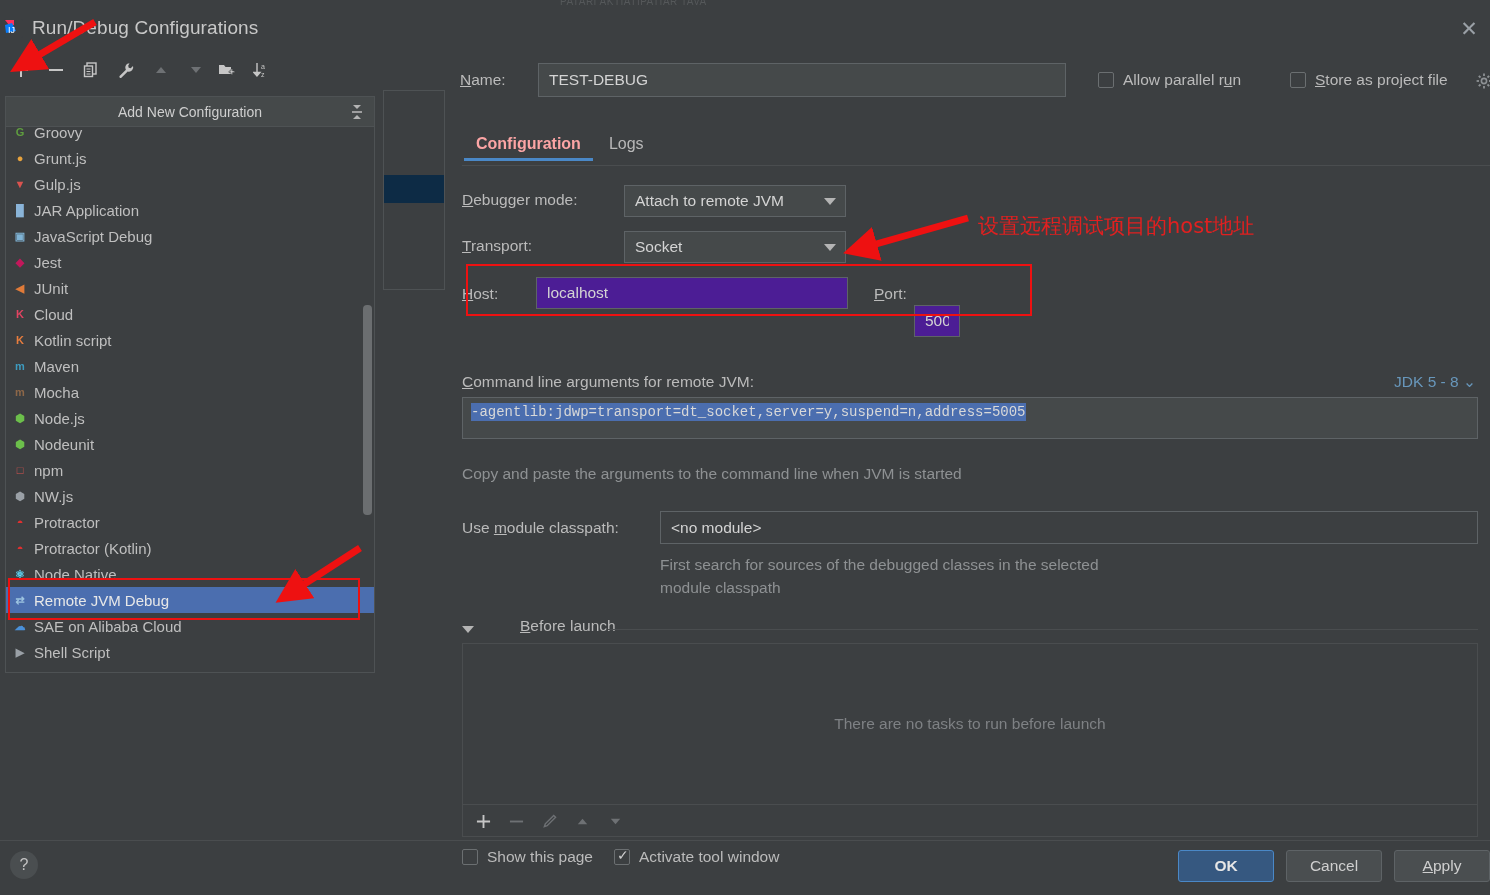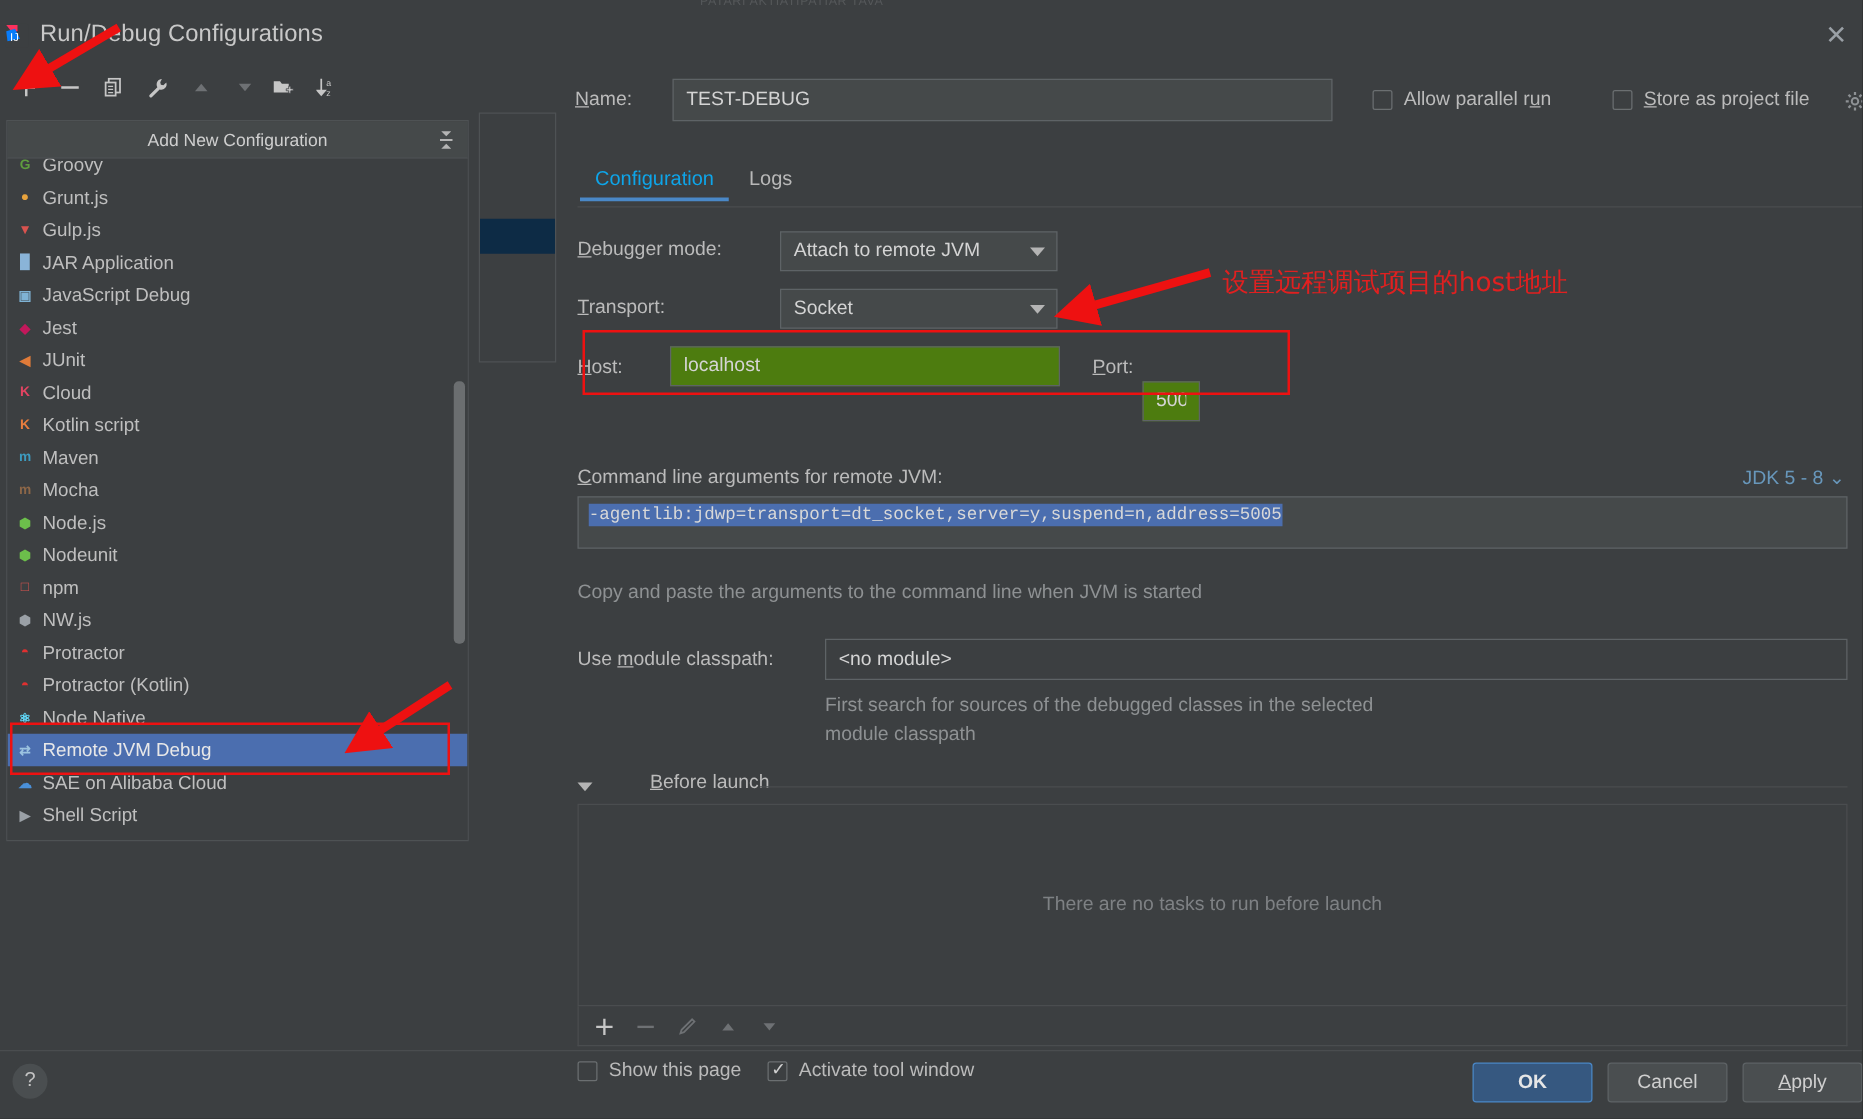--- a/index.html
+++ b/index.html
@@ -154,21 +154,21 @@
     position: absolute; right: -2px; top: 20px;
     width: 16px; height: 16px; color: #8d9194; cursor: pointer;
   }
 
   
   .tabs { position: absolute; left: 12px; top: 78px; width: 1028px; height: 34px; }
   .tab {
     position: relative; float: left; padding: 4px 14px 8px 14px;
     font-size: 16px; color: #b8b8b8; cursor: pointer;
   }
-  .tab.active { color: #0ea5e9; }
+  .tab.active { color: #fca5a5; font-weight: bold; }
   .tab.active::after {
     content: ""; position: absolute; left: 2px; right: 2px; bottom: 0;
     height: 3px; background: #4a88c7;
   }
   .tab-underline {
     position: absolute; left: 12px; top: 112px; width: 1028px;
     border-bottom: 1px solid #4a4d4f;
   }
 
   
@@ -187,21 +187,21 @@
     cursor: pointer;
   }
   .combo .arrow {
     position: absolute; right: 9px; top: 12px;
     width: 0; height: 0;
     border-left: 6px solid transparent; border-right: 6px solid transparent;
     border-top: 7px solid #b4b4b4;
   }
   .txtfield {
     position: absolute; height: 32px;
-    background: #4d7c0f; border: 1px solid #5e6366;
+    background: #4c1d95; border: 1px solid #5e6366;
     color: #d4d4d4; font-size: 15.5px; padding: 0 10px;
     font-family: "Liberation Sans", sans-serif;
   }
 
   .cmd-label { position: absolute; left: 12px; top: 320px; font-size: 15.5px; color: #bbbbbb; }
   .cmd-label u { text-decoration: underline; }
   .jdk-sel {
     position: absolute; right: 14px; top: 320px;
     font-size: 15.5px; color: #6897bb; cursor: pointer;
   }

